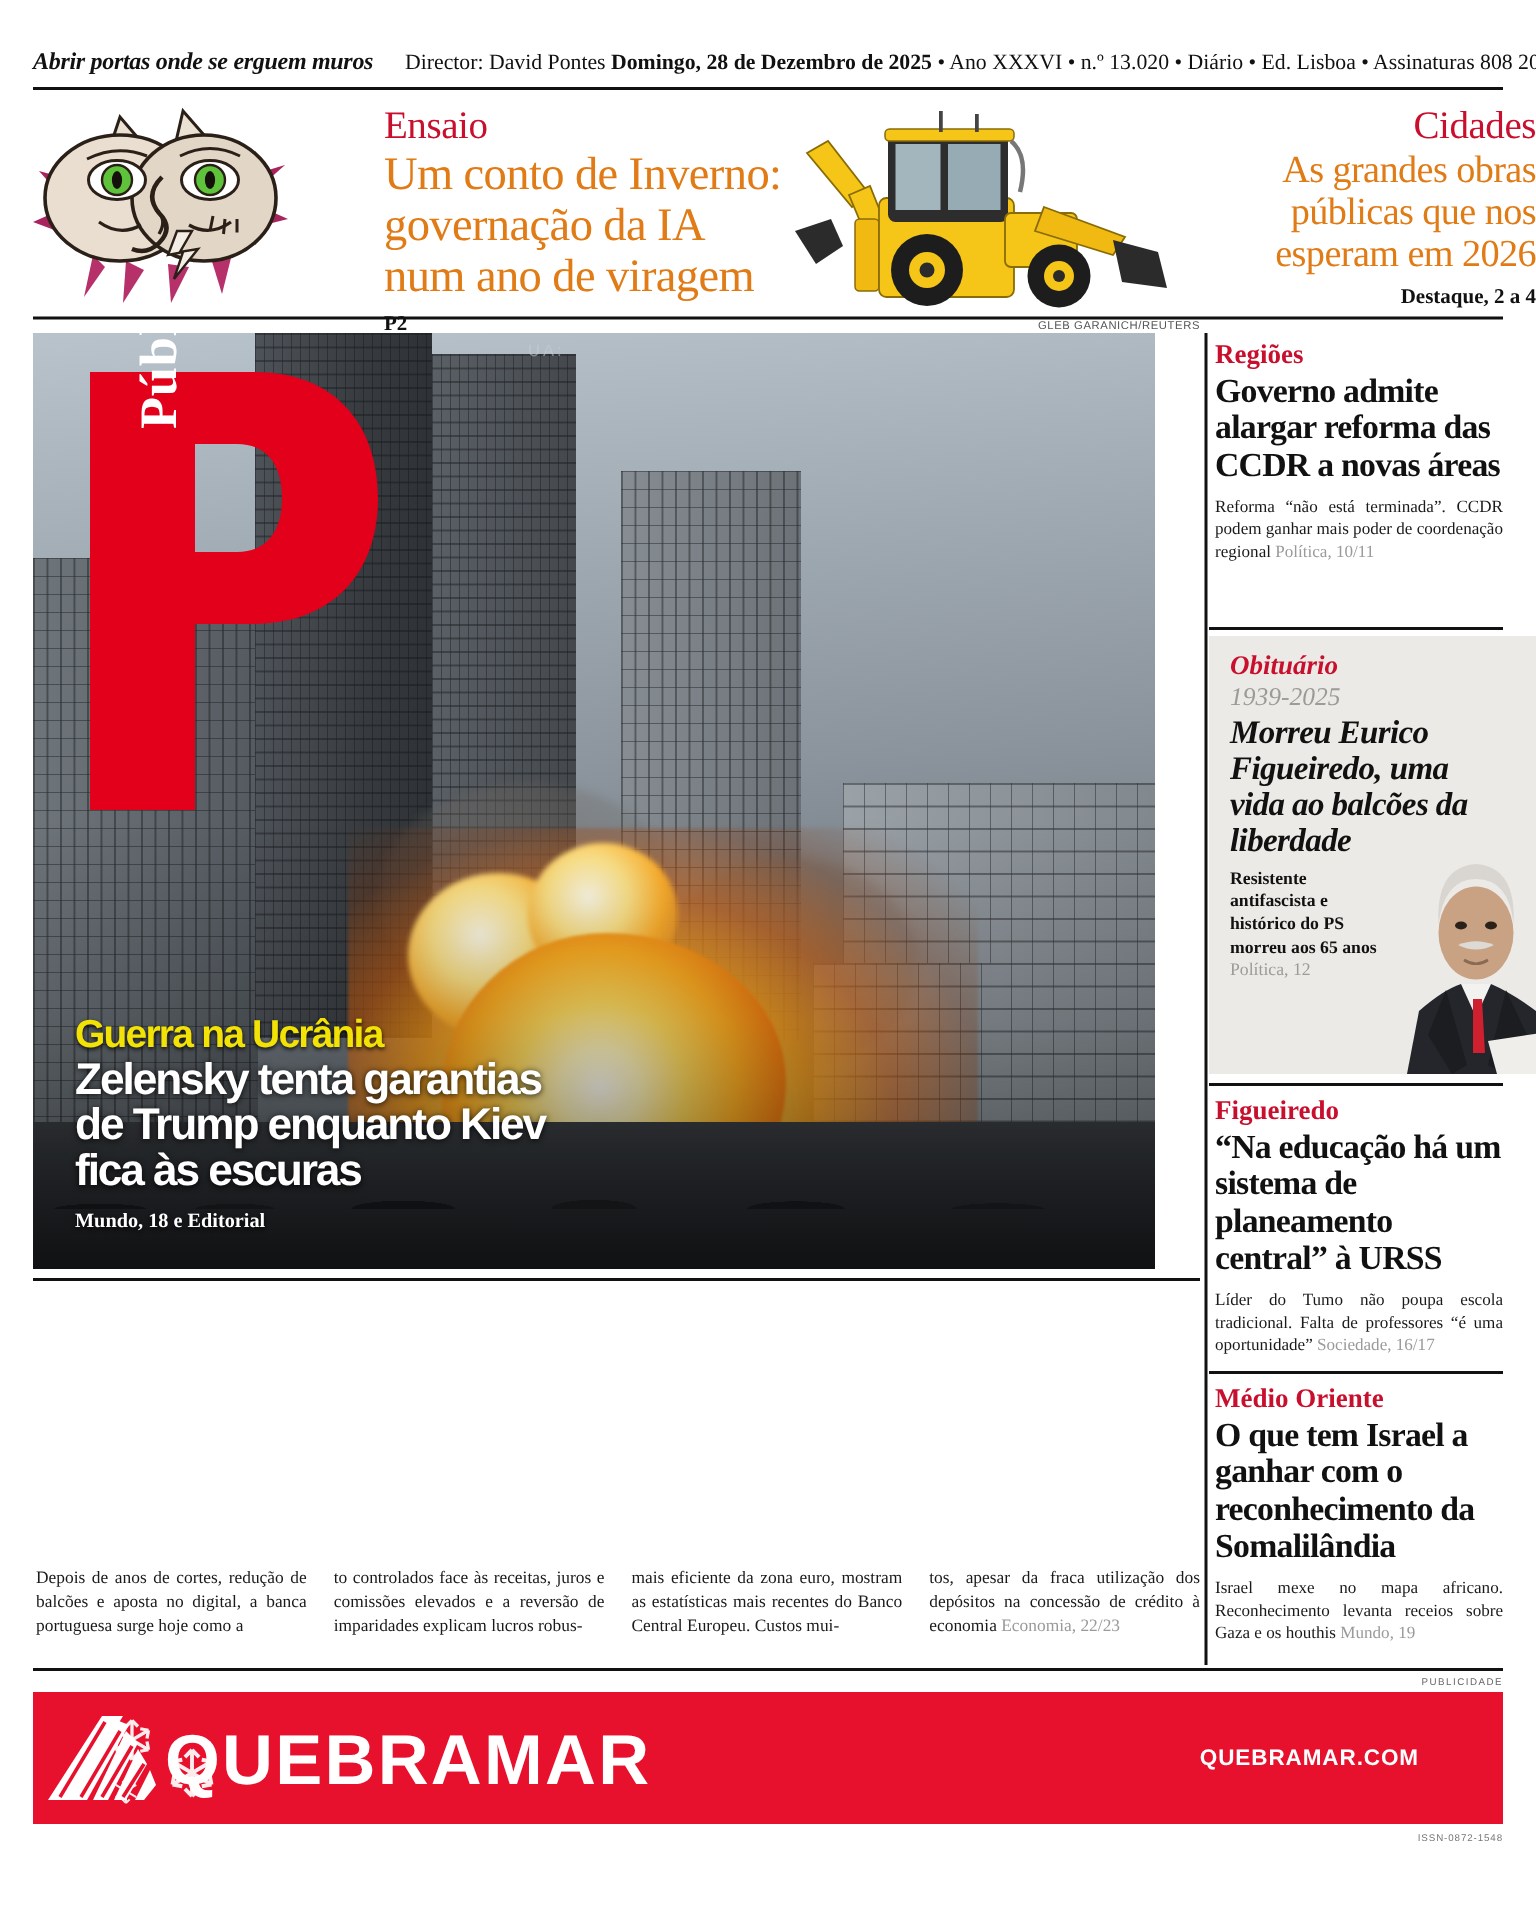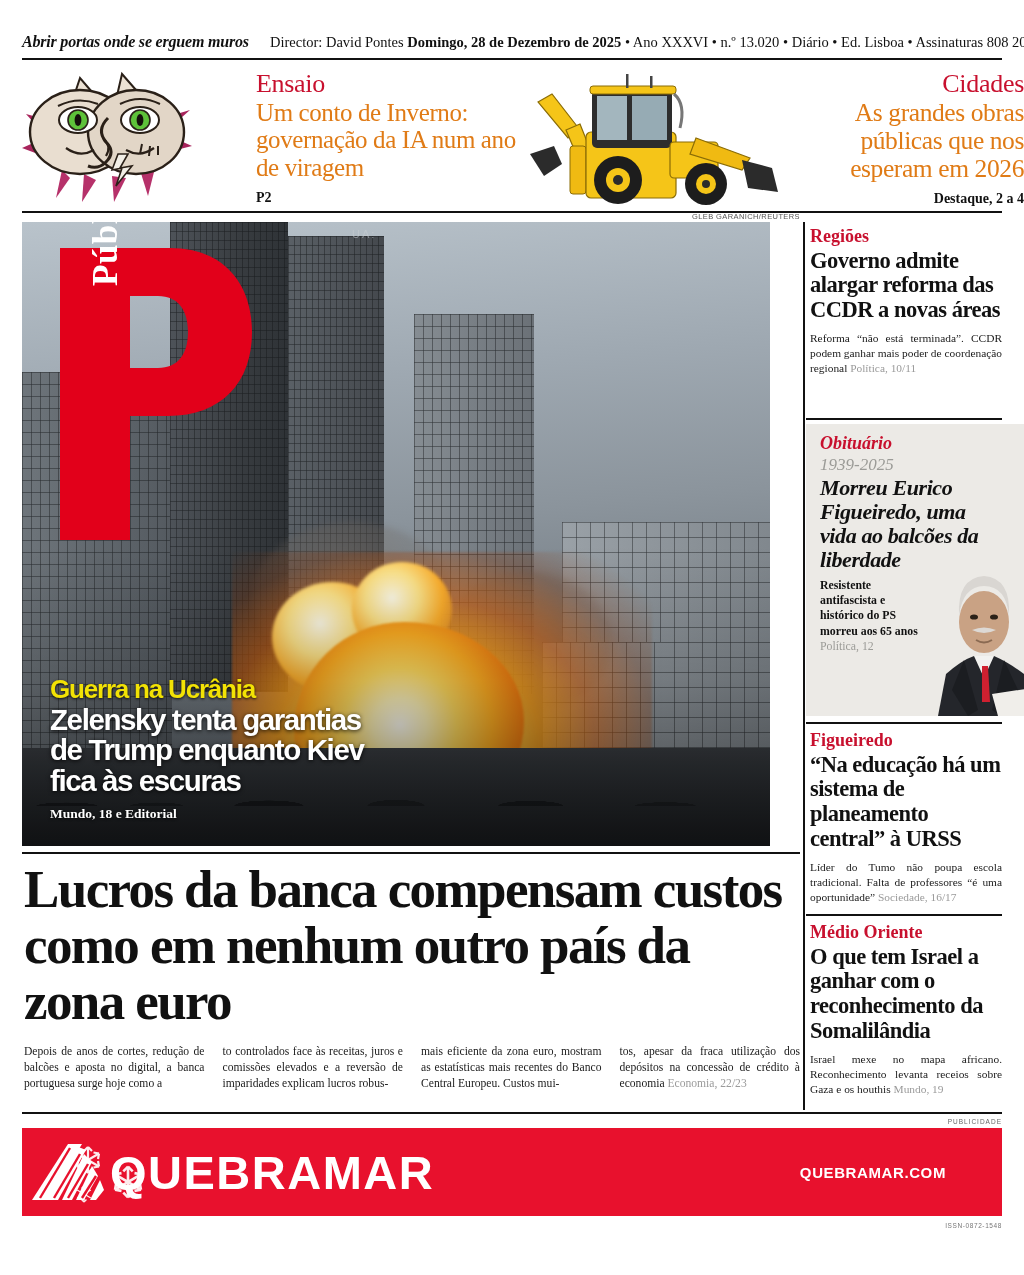--- a/index.html
+++ b/index.html
@@ -32,21 +32,21 @@
 
   
   .creature { position:absolute; left:0px; top:2px; width:170px; height:140px; }
 
   .ensaio { position:absolute; left:234px; top:10px; width:270px; }
   .ensaio .kicker {
     font-size:26px; color:#c8102e; font-family:"Liberation Serif", serif;
     line-height:1.08; letter-spacing:-0.3px;
   }
   .ensaio .dek {
-    font-size:25px; color:#e07b16; font-family:"Liberation Serif", serif;
+    font-size:31px; color:#e07b16; font-family:"Liberation Serif", serif;
     line-height:1.09; letter-spacing:-0.4px; margin-top:1px;
   }
   .ensaio .ref {
     font-size:14px; font-weight:bold; margin-top:9px; color:#111;
     font-family:"Liberation Serif", serif;
   }
 
   .digger { position:absolute; left:488px; top:8px; width:290px; height:138px; }
 
   .cidades { position:absolute; left:770px; top:10px; width:232px; text-align:right; }
@@ -410,21 +410,20 @@
     </div>
 
     <div class="ov">
       <div class="kick">Guerra na Ucrânia</div>
       <div class="hl">Zelensky tenta garantias de Trump enquanto Kiev fica às escuras</div>
       <div class="ref">Mundo, 18 e Editorial</div>
     </div>
   </div>
 
   <div class="rule-photo"></div>
-  <div class="lead-hl">Lucros da banca compensam custos como em nenhum outro país da zona euro</div>
 
   <div class="leadcols">
     <div class="col">Depois de anos de cortes, redução de balcões e aposta no digital, a banca portuguesa surge hoje como a</div>
     <div class="col">to controlados face às receitas, juros e comissões elevados e a reversão de imparidades explicam lucros robus-</div>
     <div class="col">mais eficiente da zona euro, mostram as estatísticas mais recentes do Banco Central Europeu. Custos mui-</div>
     <div class="col"><span>tos, apesar da fraca utilização dos depósitos na concessão de crédito à economia</span> <span class="pgref">Economia, 22/23</span></div>
   </div>
   <div class="rule-lead"></div>
 
   <div class="vrule"></div>

